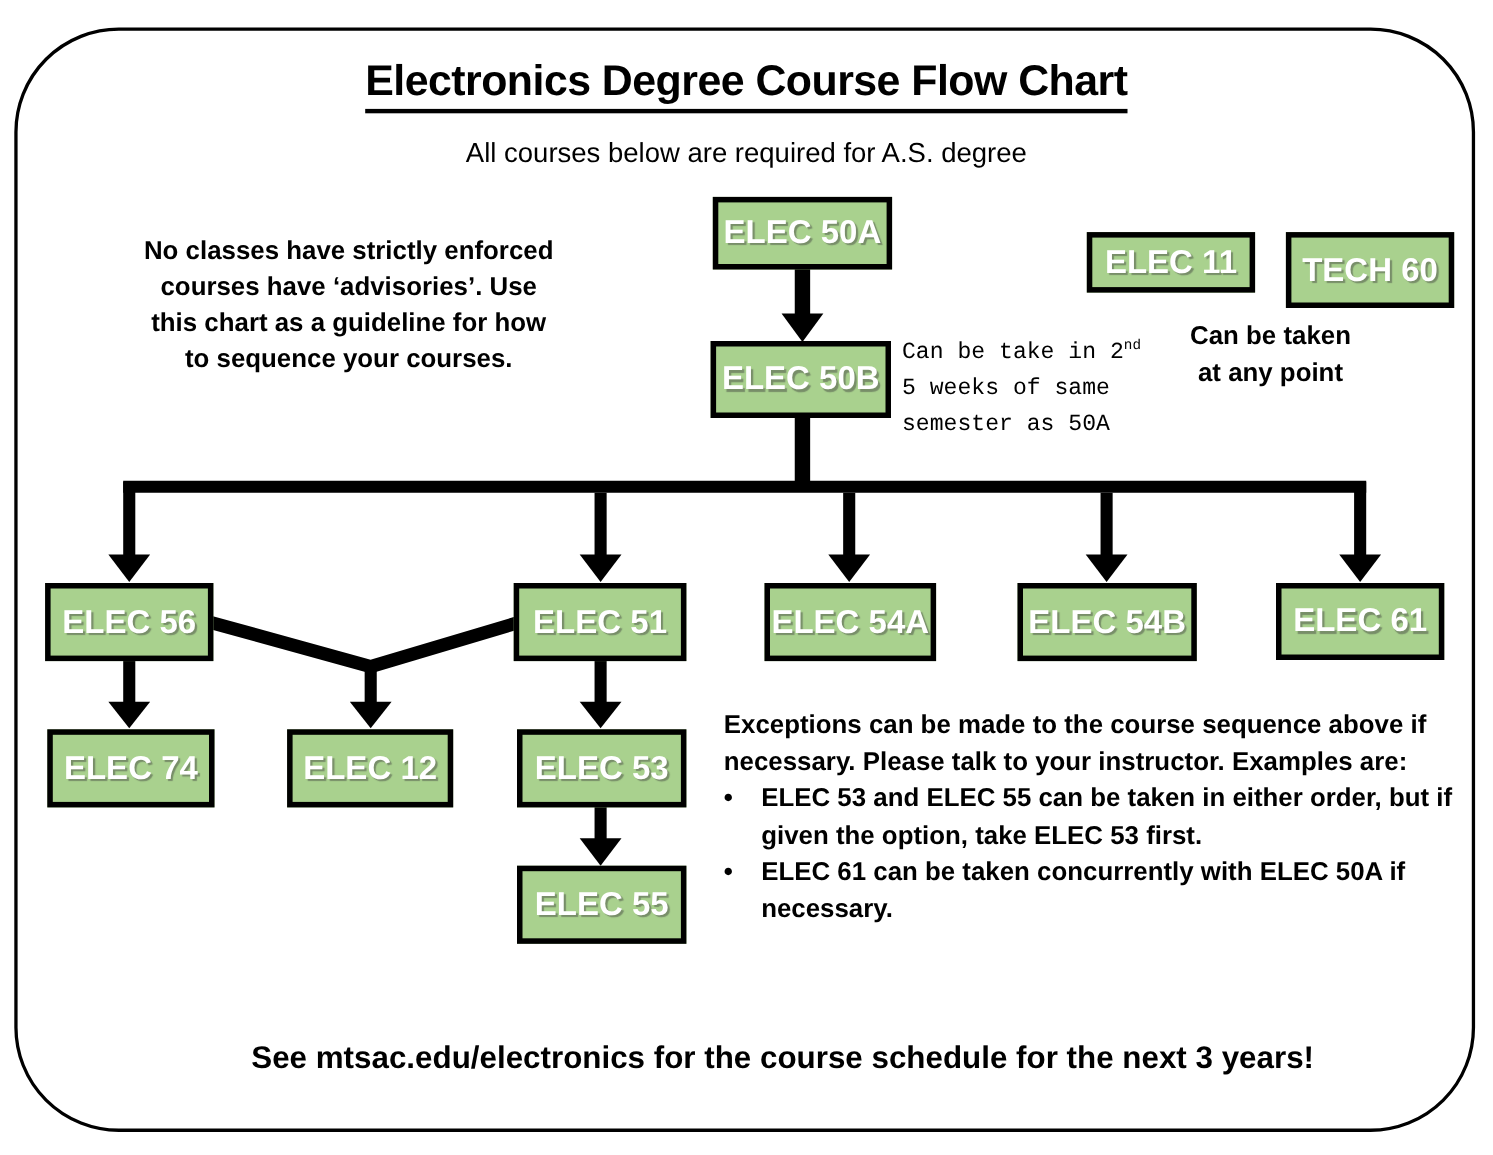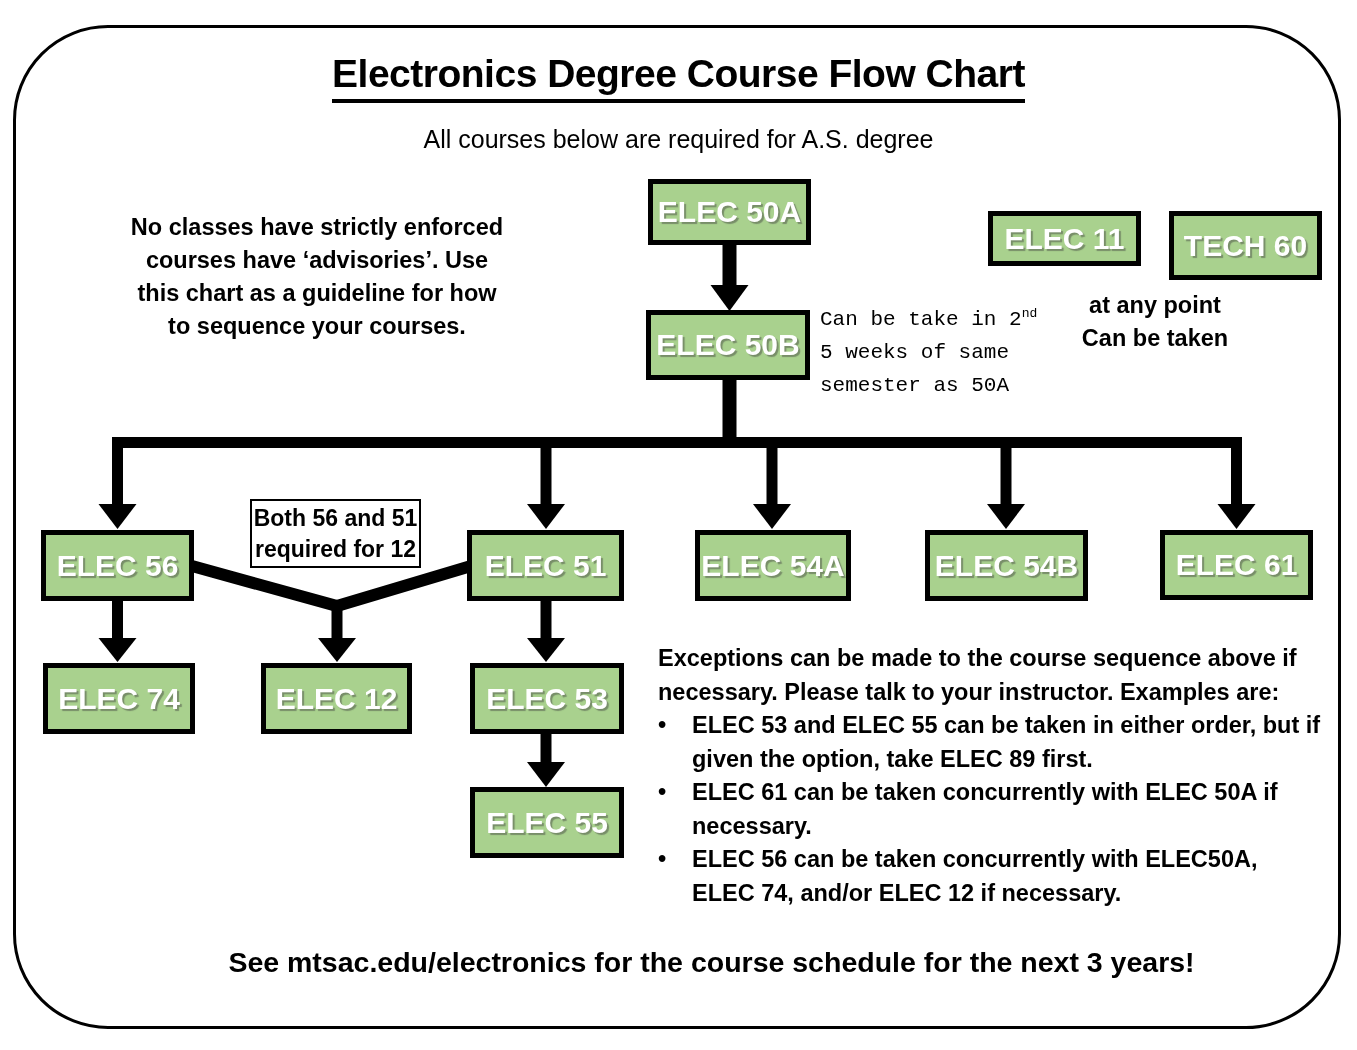--- a/index.html
+++ b/index.html
@@ -135,54 +135,41 @@
   <div class="course" style="left:470px;top:663px;width:154px;height:71px">ELEC 53</div>
   <div class="course" style="left:470px;top:787px;width:154px;height:71px">ELEC 55</div>
 
   <div class="note-50b">
     <span>Can be take in 2</span><sup>nd</sup><br>
     <span>5 weeks of same</span><br>
     <span>semester as 50A</span>
   </div>
 
   <div class="any-point line-block">
+    <span>Can be taken</span>
     <span>at any point</span>
-    <span>Can be taken</span>
   </div>
 
-  <div class="both-note">
-    <div class="line-block">
-      <span>Both 56 and 51</span>
-      <span>required for 12</span>
-    </div>
-  </div>
 
   <div class="exceptions">
     <div class="line-block">
       <span>Exceptions can be made to the course sequence above if</span>
       <span>necessary. Please talk to your instructor. Examples are:</span>
     </div>
     <div class="bullet-row">
       <div class="bullet-dot"></div>
       <div class="line-block">
         <span>ELEC 53 and ELEC 55 can be taken in either order, but if</span>
-        <span>given the option, take ELEC 89 first.</span>
+        <span>given the option, take ELEC 53 first.</span>
       </div>
     </div>
     <div class="bullet-row">
       <div class="bullet-dot"></div>
       <div class="line-block">
         <span>ELEC 61 can be taken concurrently with ELEC 50A if</span>
         <span>necessary.</span>
       </div>
     </div>
-    <div class="bullet-row">
-      <div class="bullet-dot"></div>
-      <div class="line-block">
-        <span>ELEC 56 can be taken concurrently with ELEC50A,</span>
-        <span>ELEC 74, and/or ELEC 12 if necessary.</span>
-      </div>
-    </div>
   </div>
 
   <div class="footer">See mtsac.edu/electronics for the course schedule for the next 3 years!</div>
 
 </div>
 
 </body></html>

